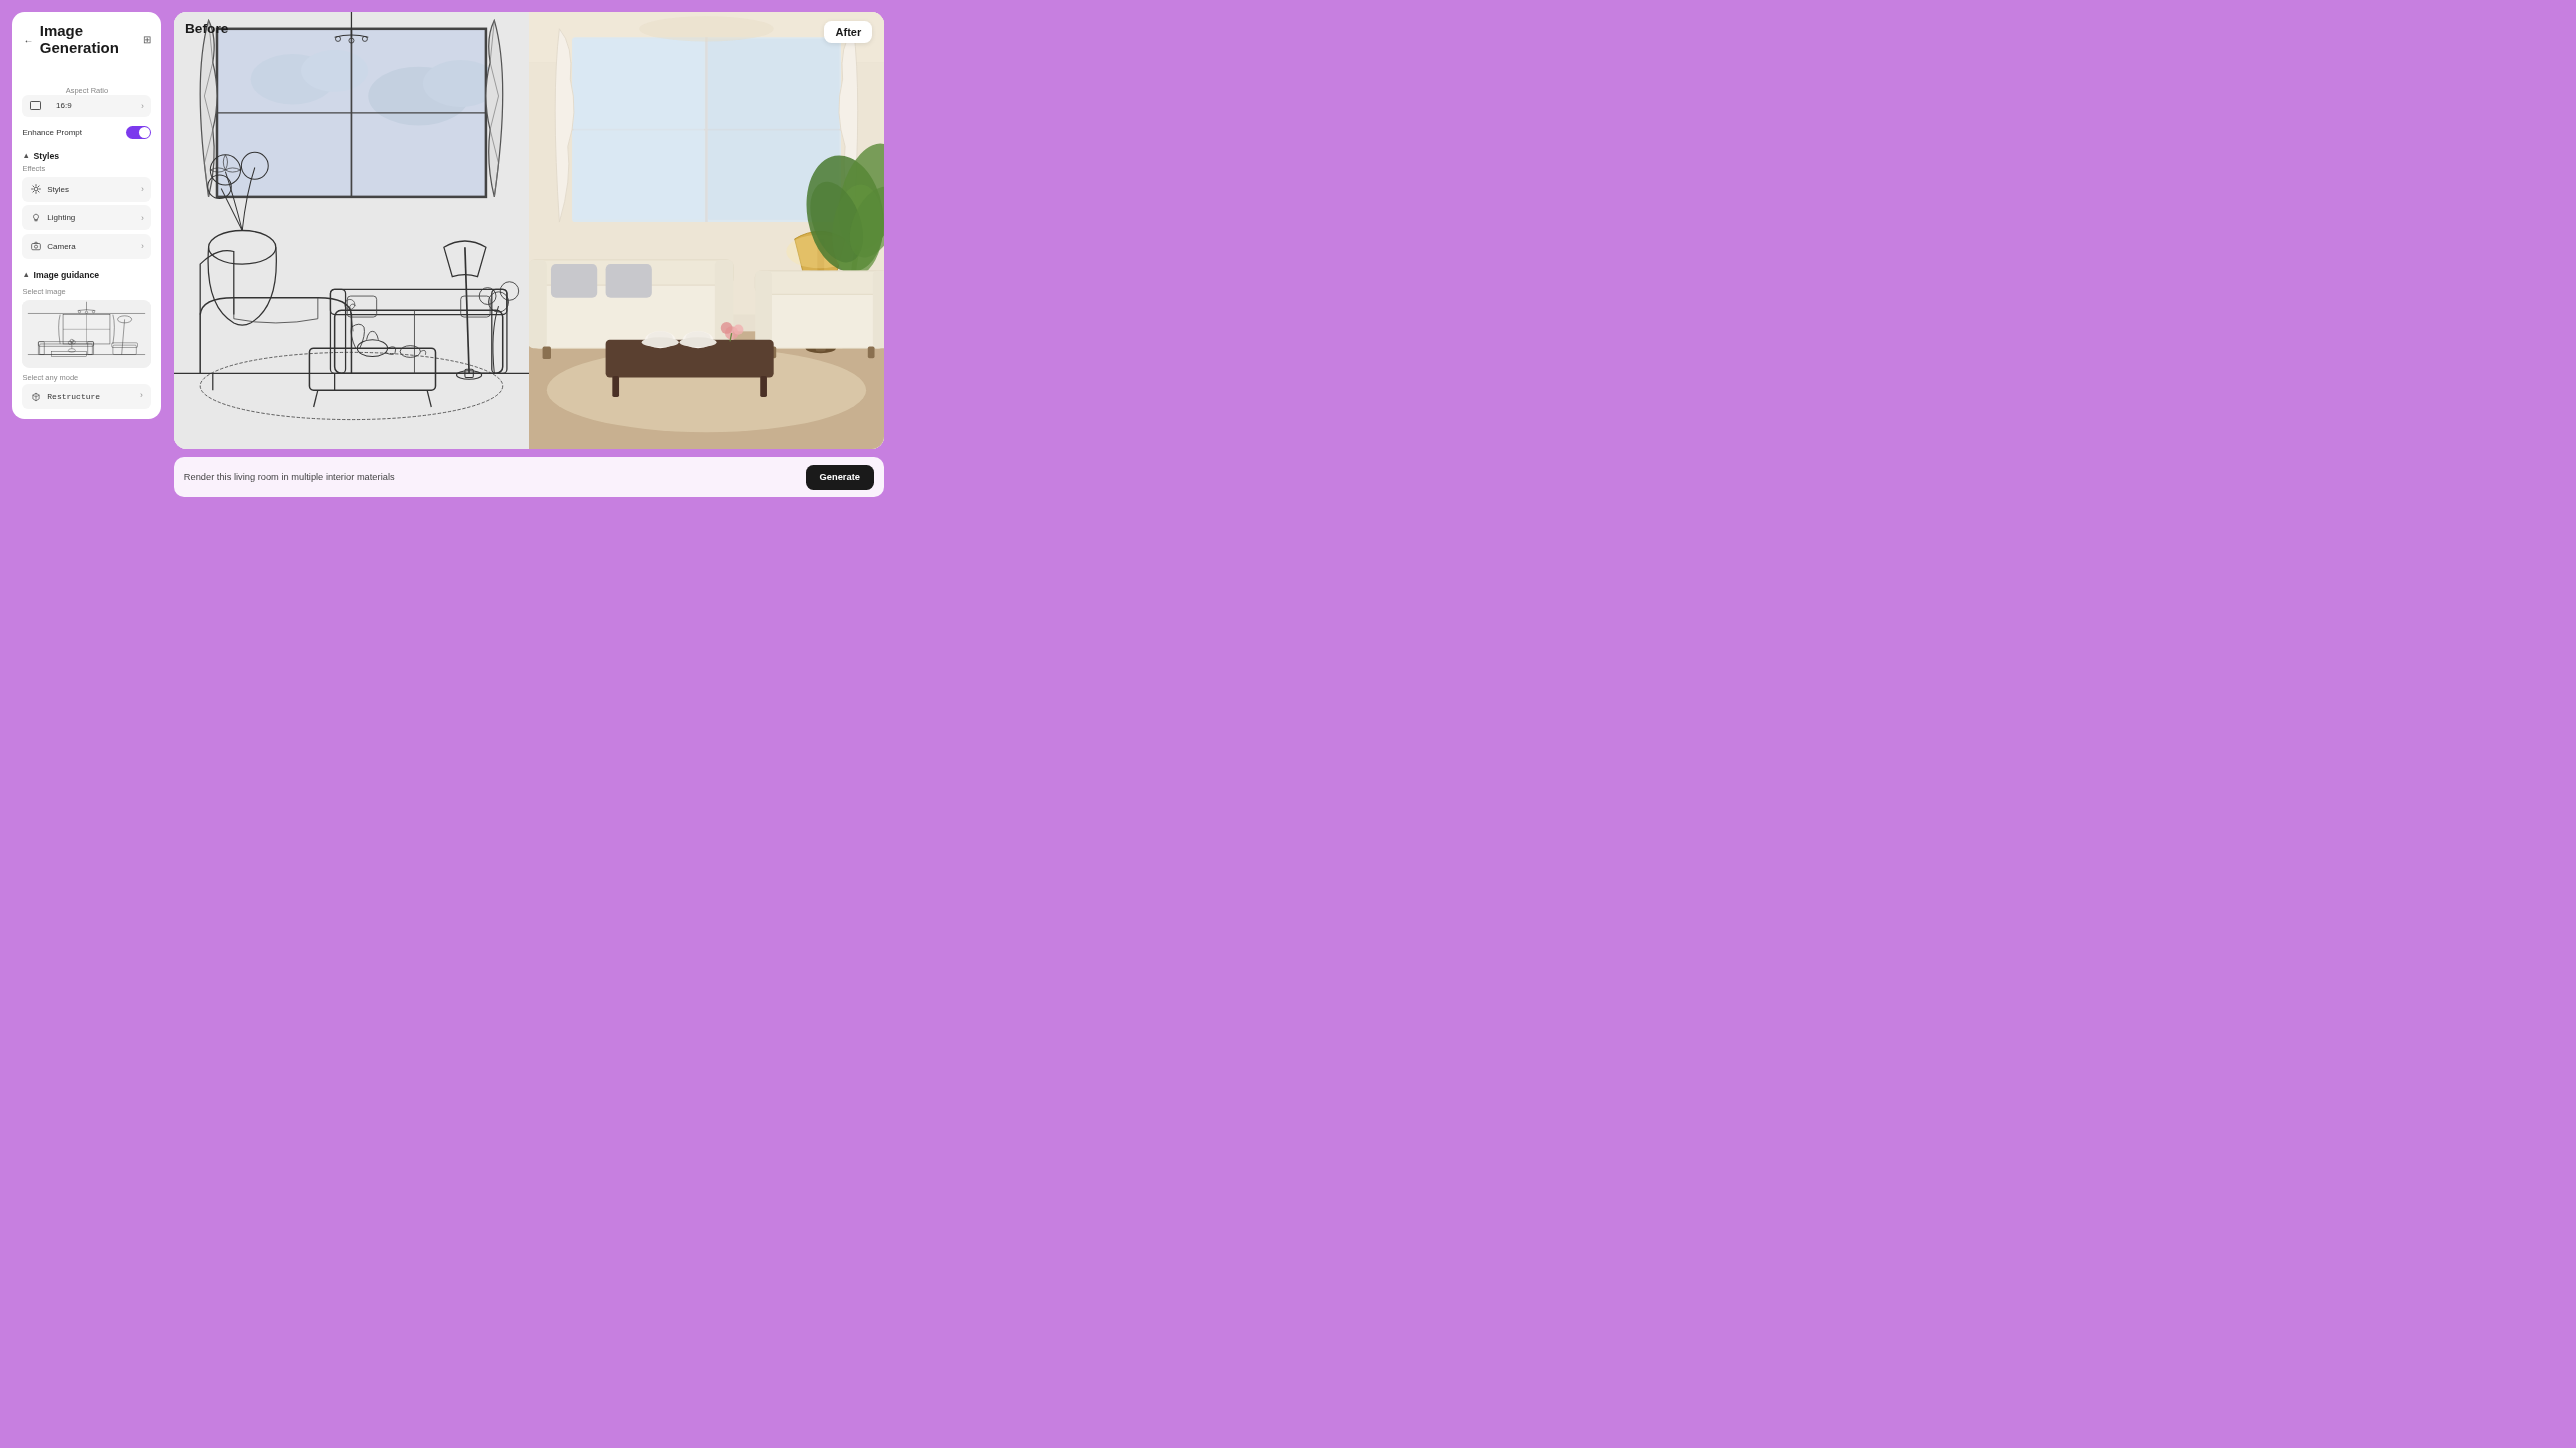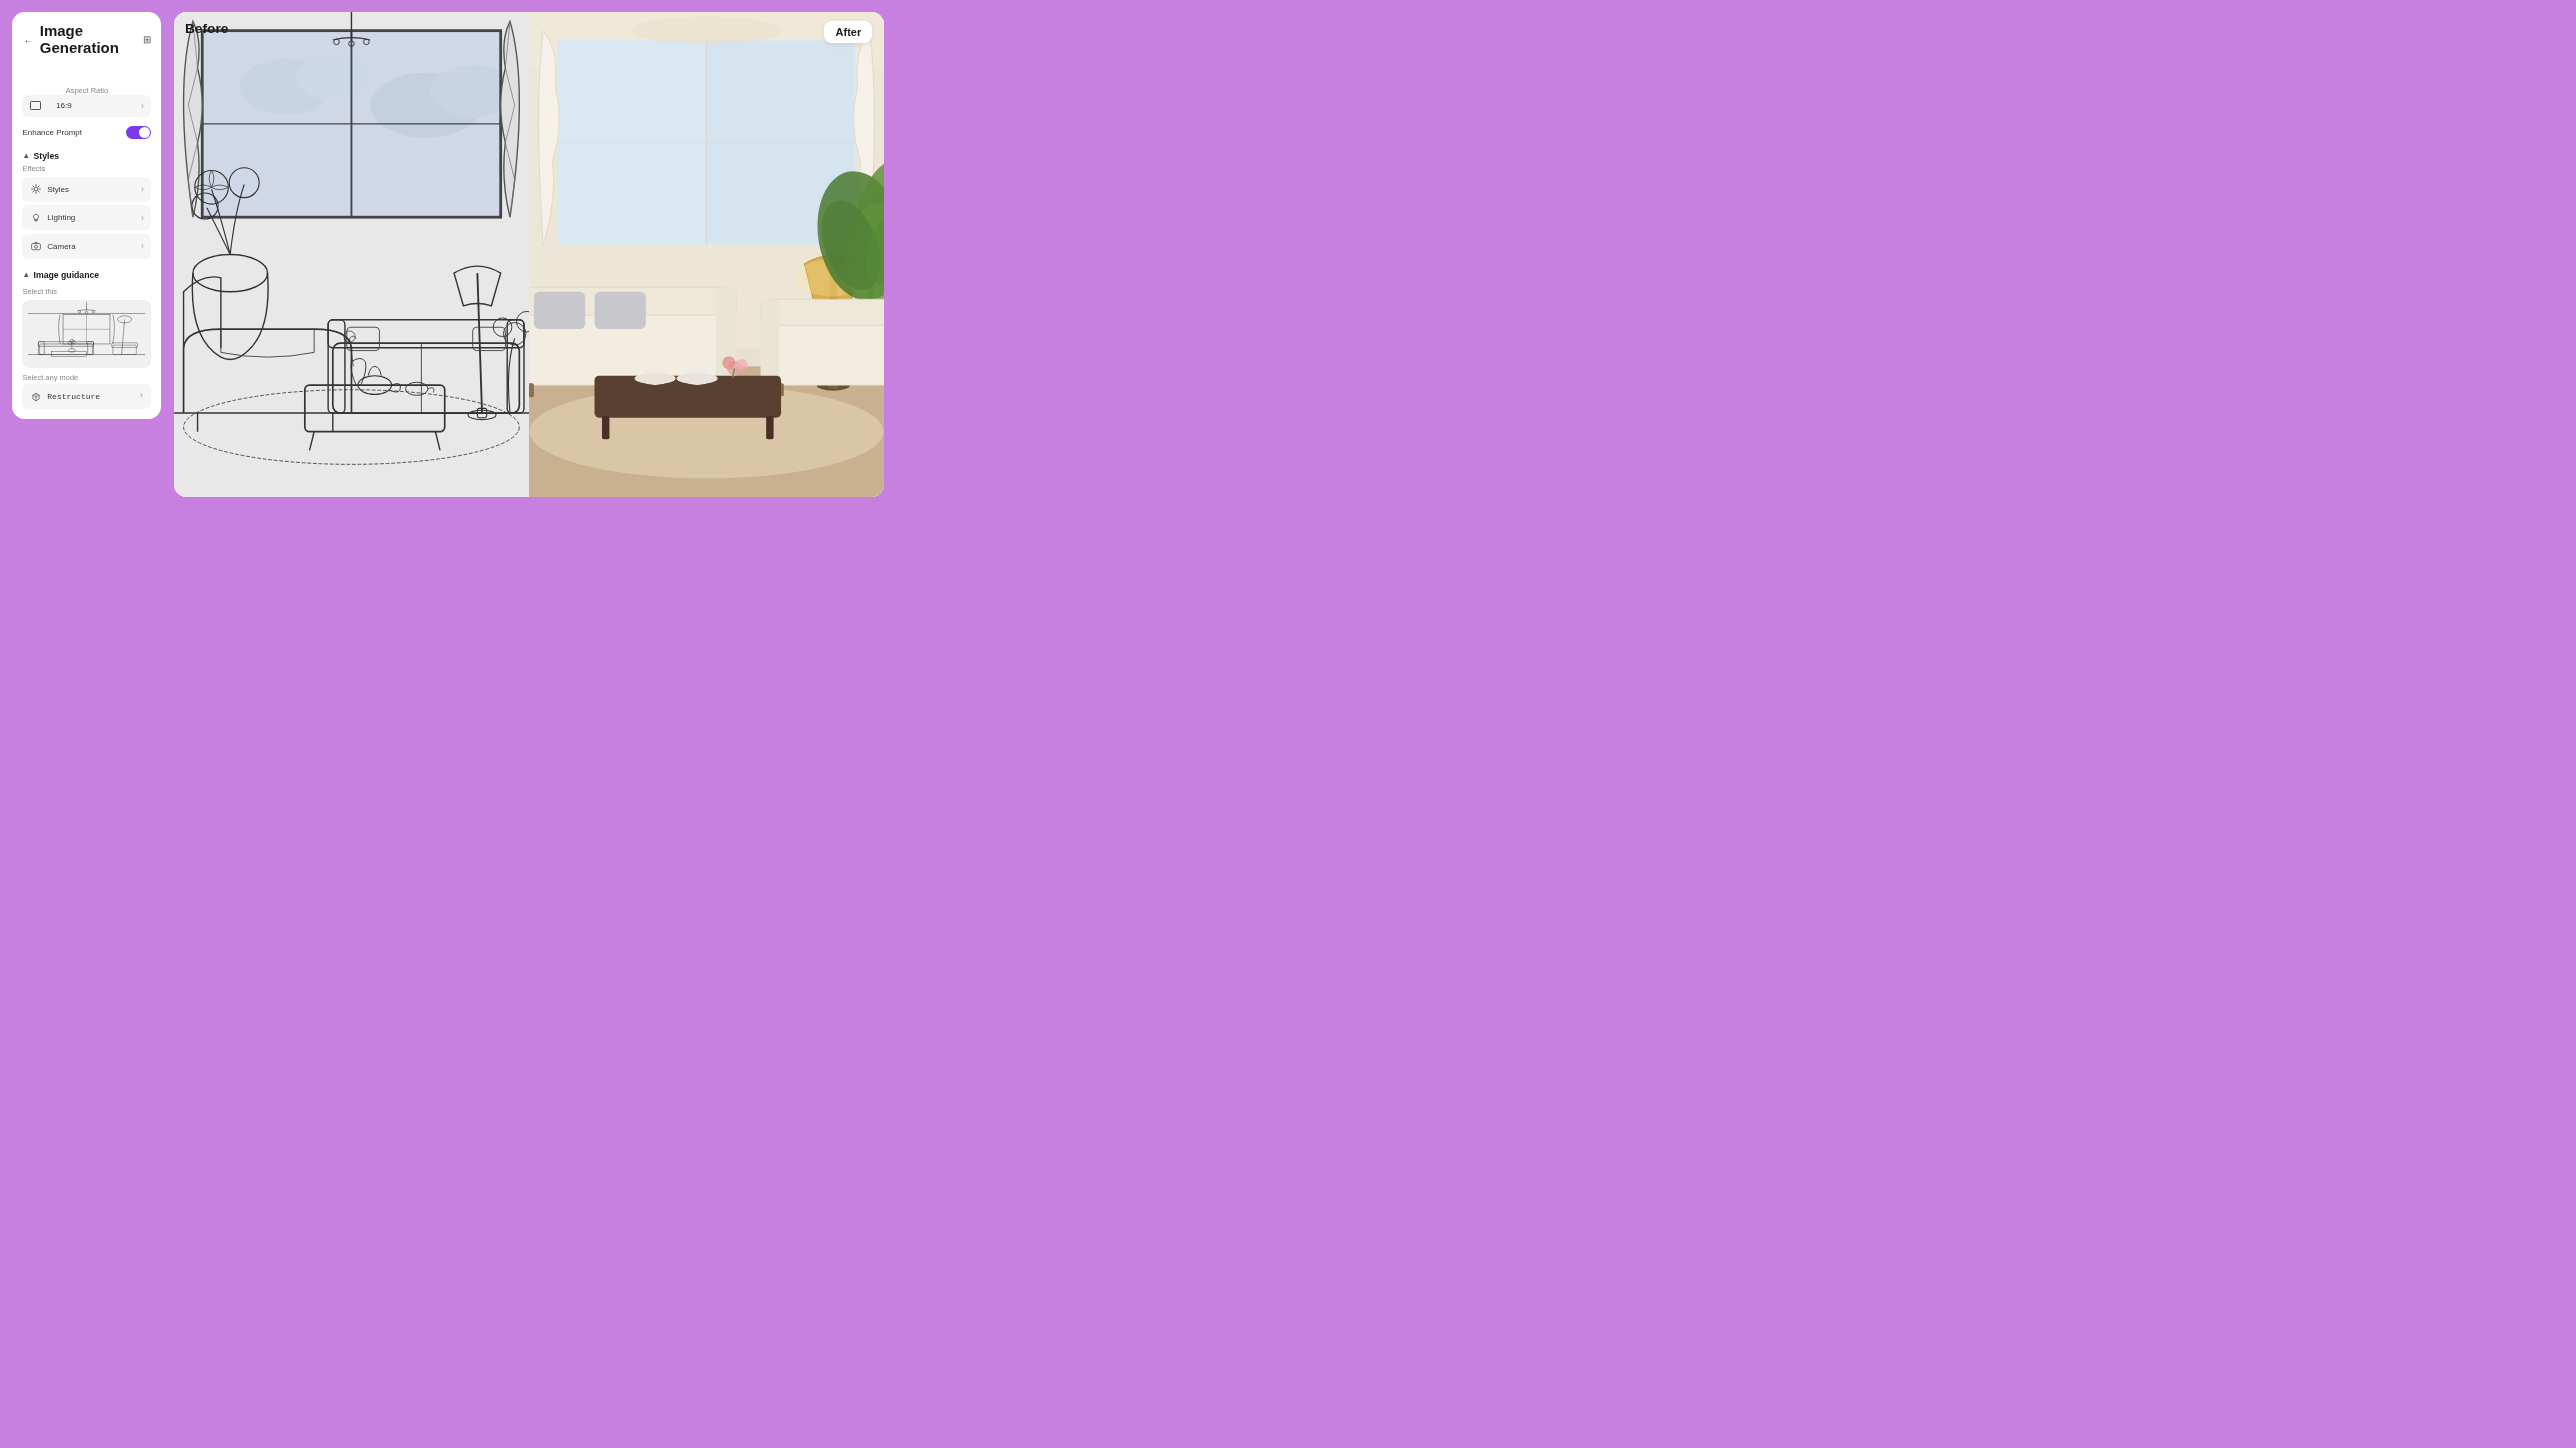--- a/index.html
+++ b/index.html
@@ -437,21 +437,21 @@
         <span class="chevron-right">›</span>
       </div>
     </div>
 
     <div class="image-guidance-section">
       <div class="collapsible-header">
         <span class="chevron-up">▲</span>
         <span class="collapsible-title">Image guidance</span>
       </div>
 
-      <div class="select-image-label">Select this</div>
+      <div class="select-image-label">Select image</div>
 
       <div class="image-preview">
 
         <svg class="sketch-svg" viewBox="0 0 220 110" xmlns="http://www.w3.org/2000/svg">
           <rect width="220" height="110" fill="#f0f0f0"></rect>
 
           <line x1="10" y1="90" x2="210" y2="90" stroke="#333" stroke-width="0.8"></line>
 
           <line x1="10" y1="20" x2="210" y2="20" stroke="#333" stroke-width="0.8"></line>
 
@@ -690,17 +690,21 @@
           <circle cx="258" cy="378" r="6" fill="#f0b0b0" opacity="0.8"></circle>
           <circle cx="244" cy="376" r="7" fill="#e09090" opacity="0.8"></circle>
           <line x1="250" y1="382" x2="248" y2="392" stroke="#6a8a40" stroke-width="1.5"></line>
 
           <ellipse cx="220" cy="20" rx="80" ry="15" fill="#e8ddc8" opacity="0.5"></ellipse>
         </svg>
       </div>
 
     </div>
 
+    <div class="prompt-bar">
+      <span class="prompt-text">Render this living room in multiple interior materials</span>
+      <button class="generate-btn">Generate</button>
+    </div>
 
   </div>
 
 </div>
 
 
 </body></html>

